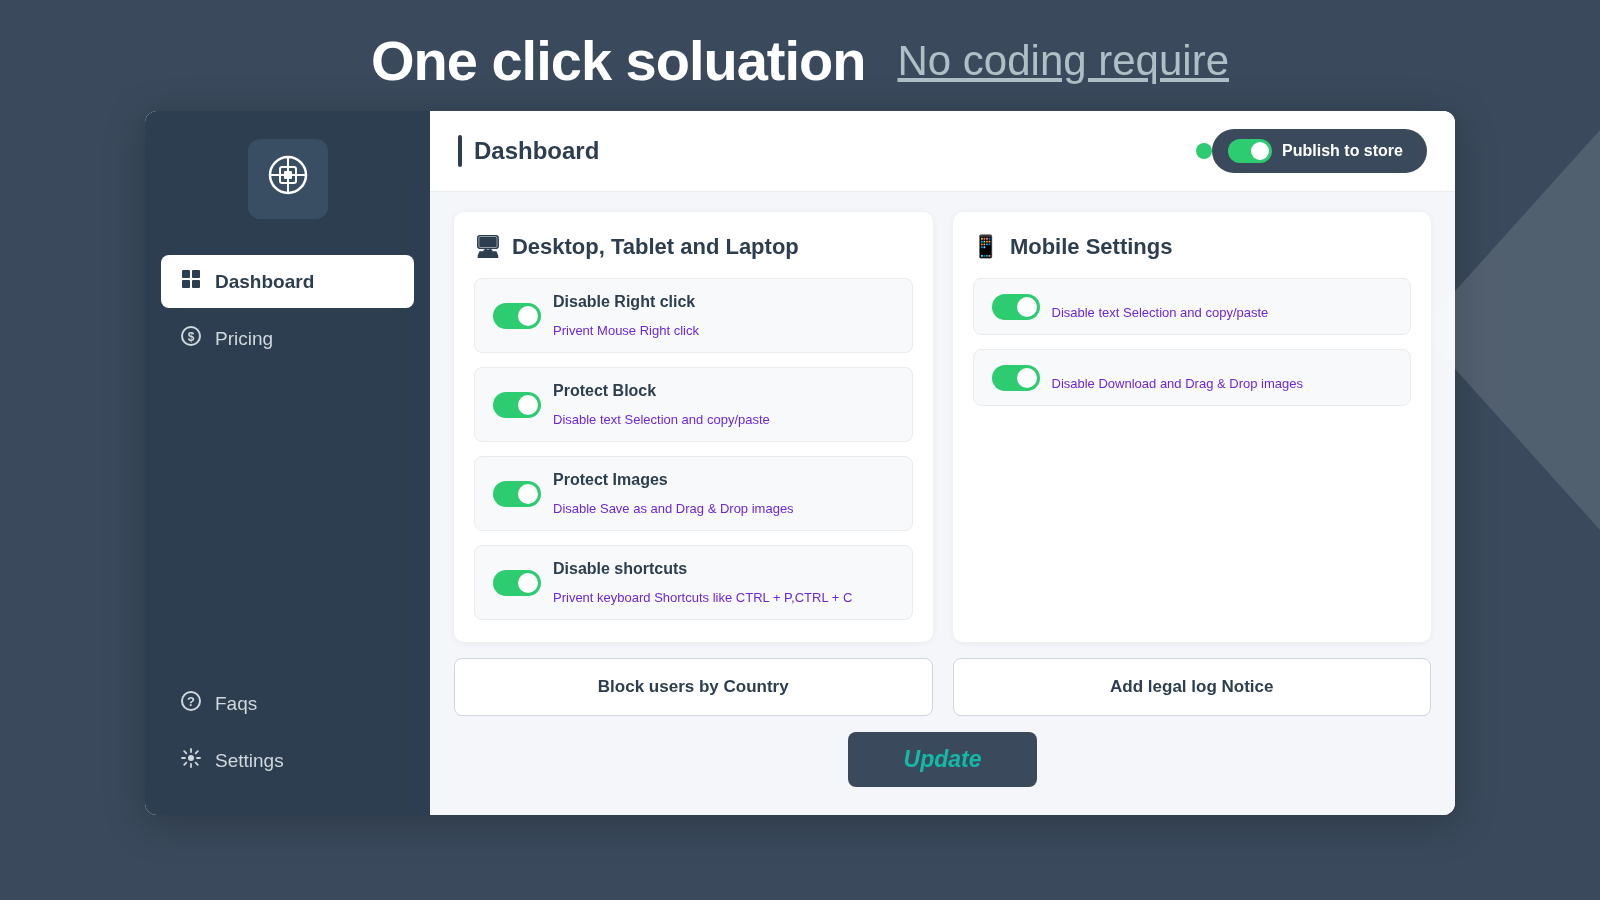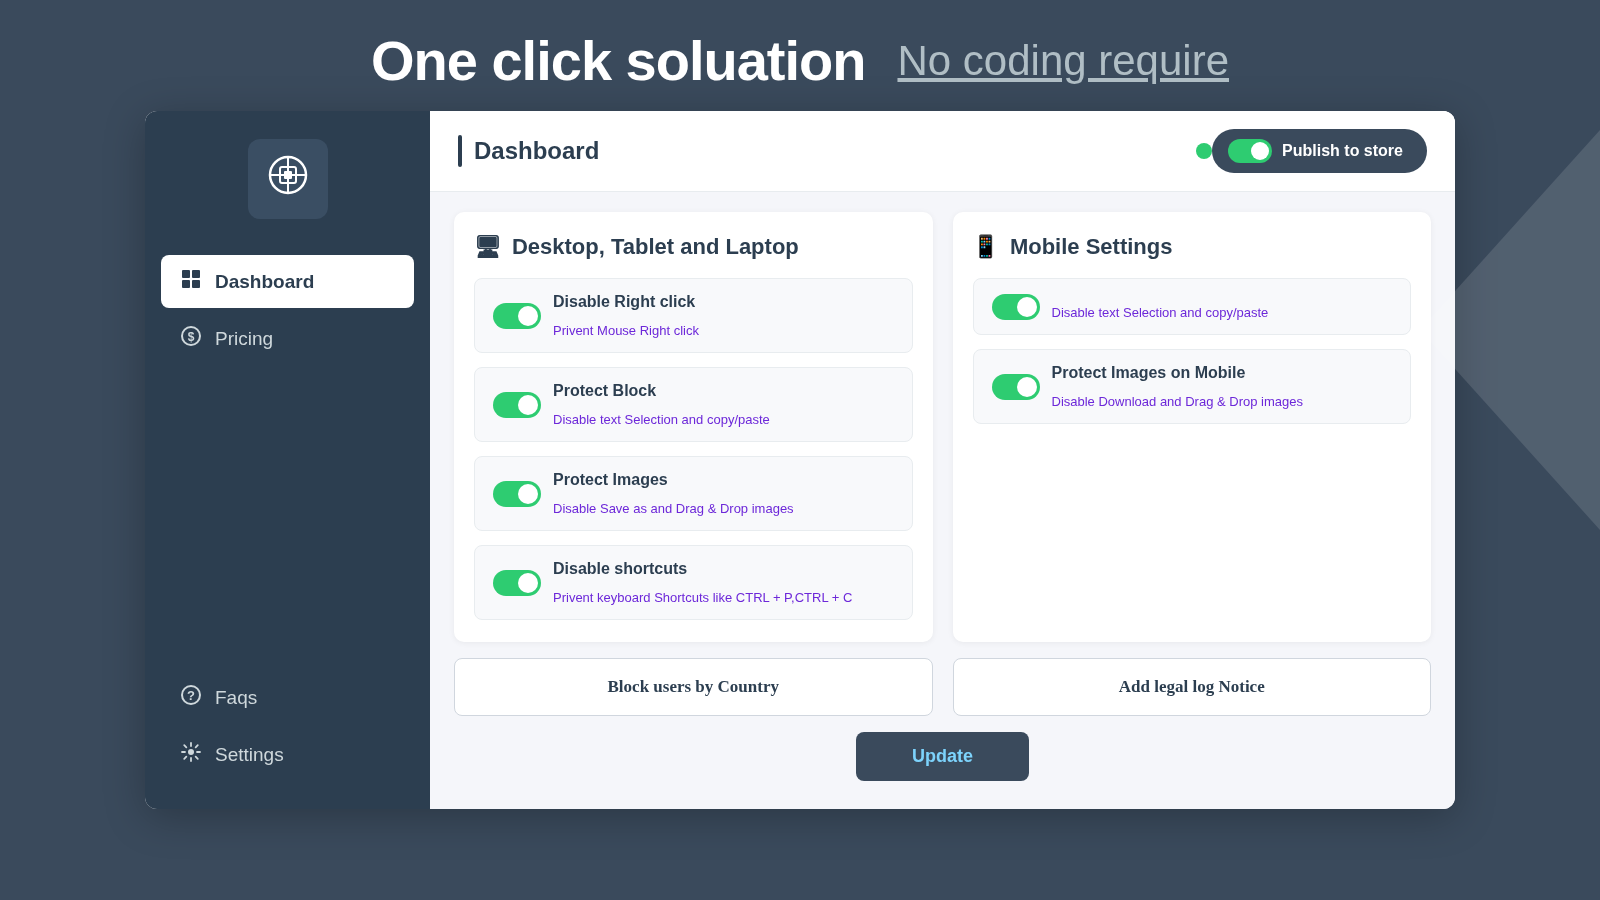--- a/index.html
+++ b/index.html
@@ -254,37 +254,37 @@
       padding: 18px;
       background: #ffffff;
       border: 1.5px solid #d0d6de;
       border-radius: 8px;
       font-size: 17px;
       font-weight: 600;
       color: #2c3e50;
       cursor: pointer;
       text-align: center;
       transition: background 0.2s;
-      font-family: Liberation Serif, serif;
     }
     .update-row {
       display: flex;
       justify-content: center;
       padding-bottom: 8px;
     }
     .update-btn {
       background: #3a4a5c;
-      color: #7dd3fc;
+      color: #14b8a6;
       border: none;
       border-radius: 8px;
       padding: 14px 56px;
-      font-size: 18px;
+      font-size: 23px;
       font-weight: 700;
       cursor: pointer;
       transition: background 0.2s;
+      font-style: italic;
     }
     
     .deco-triangle {
       position: fixed;
       right: 0;
       top: 130px;
       width: 0;
       height: 0;
       border-top: 200px solid transparent;
       border-bottom: 200px solid transparent;
@@ -447,21 +447,20 @@
               <div class="feature-desc">Disable text Selection and copy/paste</div>
             </div>
           </div>
 
 
           <div class="feature-card">
             <div class="toggle-switch">
               <div class="knob"></div>
             </div>
             <div class="feature-text">
-              <div class="feature-name">Protect Images on Mobile</div>
               <div class="feature-desc">Disable Download and Drag &amp; Drop images</div>
             </div>
           </div>
         </div>
 
       </div>
 
       <div class="bottom-buttons-row">
         <button class="action-btn">Block users by Country</button>
         <button class="action-btn">Add legal log Notice</button>

